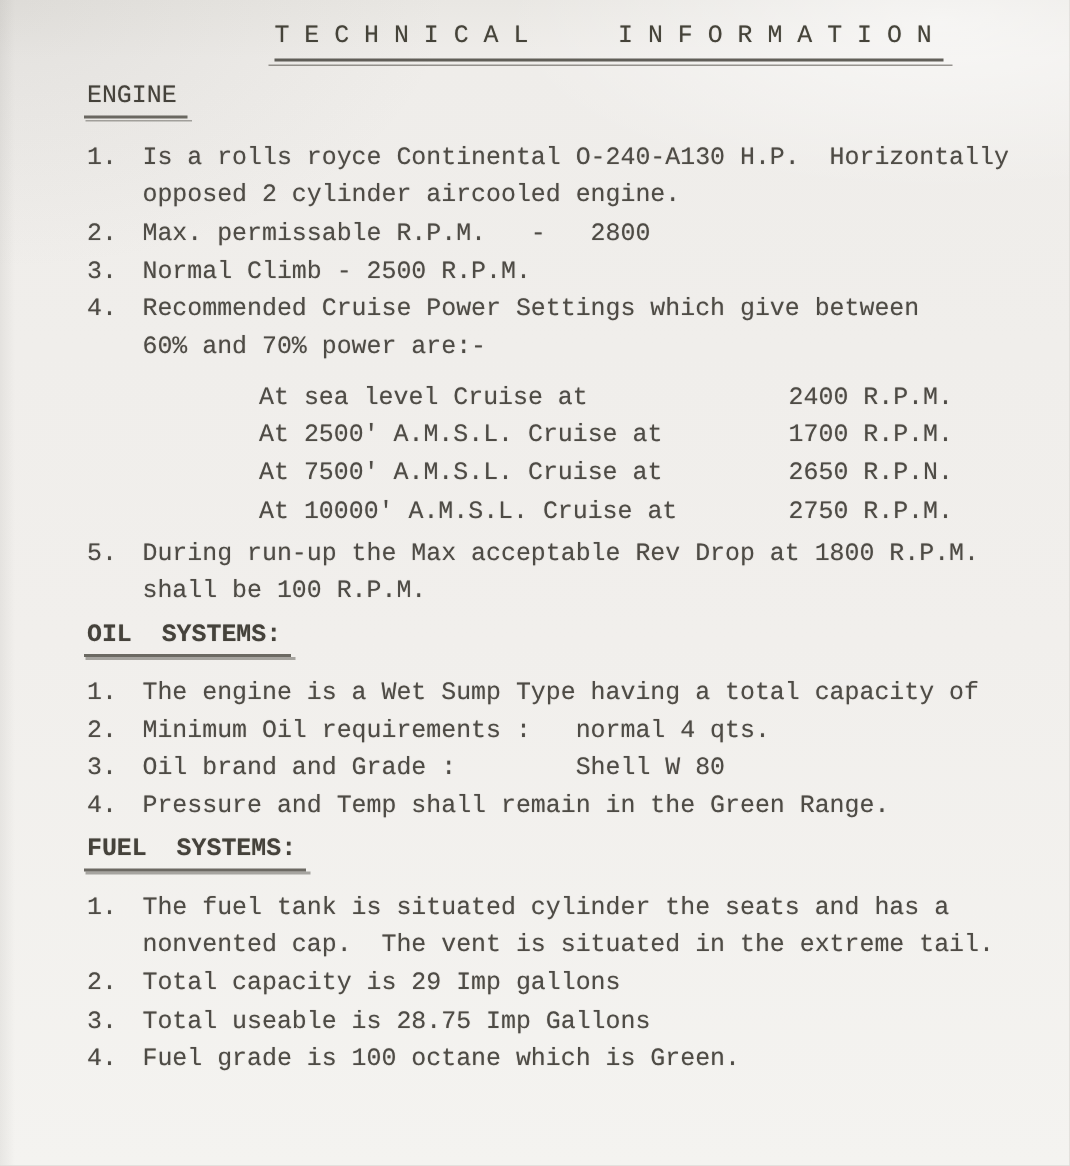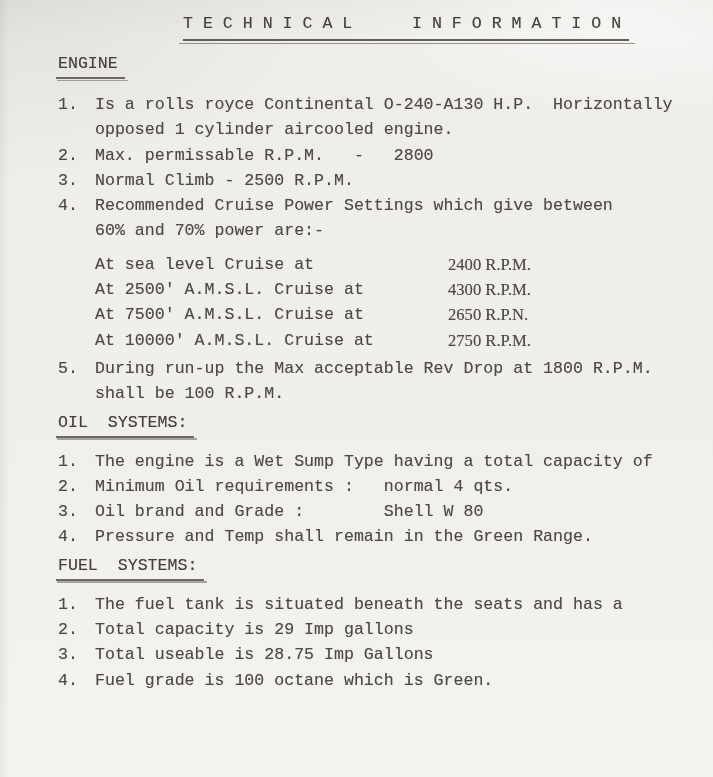--- a/index.html
+++ b/index.html
@@ -31,21 +31,21 @@
     border-bottom: 2px solid rgba(72,69,62,0.85);
   }
   .title-text::after {
     content: "";
     position: absolute;
     left: -4px; right: -6px; bottom: -5px;
     height: 1.5px;
     background: rgba(72,69,62,0.55);
   }
   .hrow { margin: 0 16px 13px 0; }
-  .hrow.later { margin-top: 6px; margin-bottom: 11px; }
+  .hrow.later { margin-top: 6px; margin-bottom: 11px; font-weight: bold; }
   .heading {
     display: inline-block;
     position: relative;
     white-space: pre;
     line-height: 20px;
     color: #45423b;
     padding: 0 7px 3px 2px;
     margin-left: -2px;
     border-bottom: 2px solid rgba(74,71,64,0.8);
   }
@@ -54,43 +54,43 @@
     position: absolute;
     left: 1px; right: -3px; bottom: -4px;
     height: 1.3px;
     background: rgba(74,71,64,0.45);
   }
   .item { display: flex; line-height: 25.3px; }
   .num { flex: none; width: 37px; white-space: pre; }
   .lines { flex: 1; }
   .line { white-space: pre; }
   .cruise { margin: 8px 0 3px 0; padding-left: 37px; line-height: 25.3px; }
-  .crow { display: flex; }
+  .crow { display: flex; justify-content: center; }
   .clabel { flex: none; width: 353px; white-space: pre; }
-  .cvalue { white-space: pre; font-family: Liberation Serif, serif; }
+  .cvalue { white-space: pre; }
 </style>
 </head>
 <body>
 
 <div class="paper">
 
   <div class="title-row">
     <span class="title-text">T E C H N I C A L      I N F O R M A T I O N</span>
   </div>
 
   <div class="section">
     <div class="hrow">
       <span class="heading">ENGINE</span>
     </div>
 
     <div class="item">
       <span class="num">1.</span>
       <div class="lines">
         <div class="line">Is a rolls royce Continental O-240-A130 H.P.  Horizontally</div>
-        <div class="line">opposed 1 cylinder aircooled engine.</div>
+        <div class="line">opposed 2 cylinder aircooled engine.</div>
       </div>
     </div>
     <div class="item">
       <span class="num">2.</span>
       <div class="lines">
         <div class="line">Max. permissable R.P.M.   -   2800</div>
       </div>
     </div>
     <div class="item">
       <span class="num">3.</span>
@@ -106,21 +106,21 @@
       </div>
     </div>
 
     <div class="cruise">
       <div class="crow">
         <span class="clabel">At sea level Cruise at</span>
         <span class="cvalue">2400 R.P.M.</span>
       </div>
       <div class="crow">
         <span class="clabel">At 2500' A.M.S.L. Cruise at</span>
-        <span class="cvalue">4300 R.P.M.</span>
+        <span class="cvalue">1700 R.P.M.</span>
       </div>
       <div class="crow">
         <span class="clabel">At 7500' A.M.S.L. Cruise at</span>
         <span class="cvalue">2650 R.P.N.</span>
       </div>
       <div class="crow">
         <span class="clabel">At 10000' A.M.S.L. Cruise at</span>
         <span class="cvalue">2750 R.P.M.</span>
       </div>
     </div>
@@ -166,21 +166,22 @@
   </div>
 
   <div class="section">
     <div class="hrow later">
       <span class="heading">FUEL  SYSTEMS:</span>
     </div>
 
     <div class="item">
       <span class="num">1.</span>
       <div class="lines">
-        <div class="line">The fuel tank is situated beneath the seats and has a</div>
+        <div class="line">The fuel tank is situated cylinder the seats and has a</div>
+        <div class="line">nonvented cap.  The vent is situated in the extreme tail.</div>
       </div>
     </div>
     <div class="item">
       <span class="num">2.</span>
       <div class="lines">
         <div class="line">Total capacity is 29 Imp gallons</div>
       </div>
     </div>
     <div class="item">
       <span class="num">3.</span>

